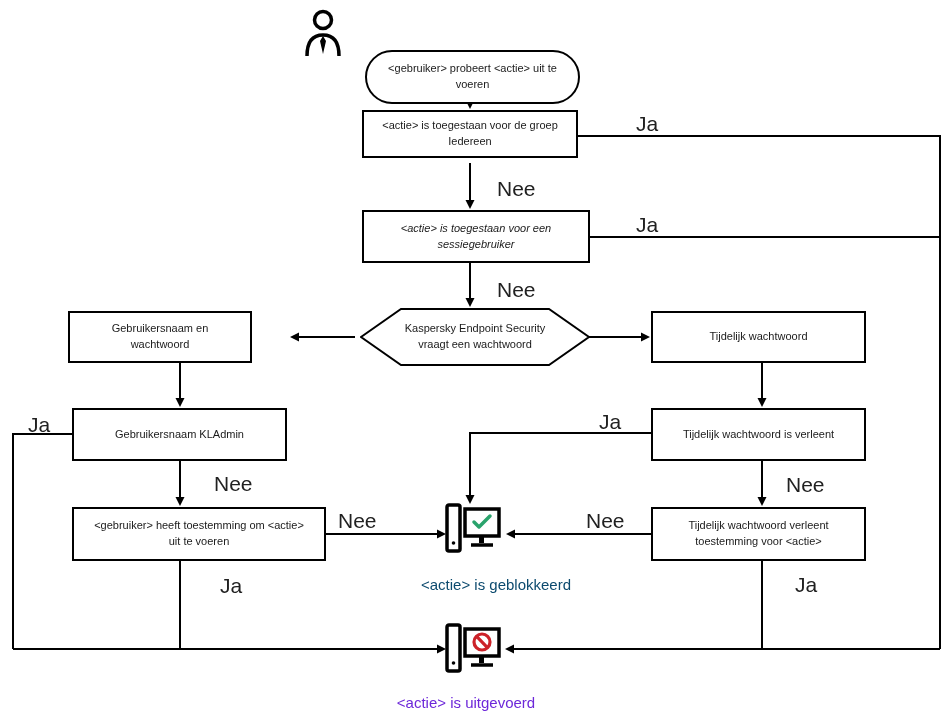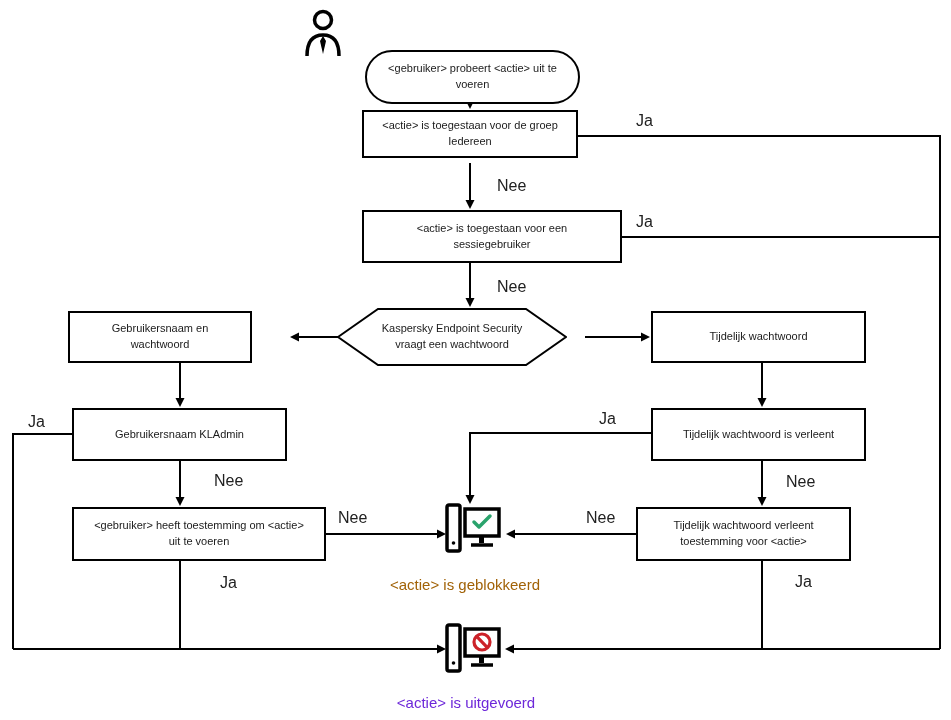--- a/index.html
+++ b/index.html
@@ -23,21 +23,21 @@
     color: #1a1a1a;
     padding: 4px 14px;
   }
   .box { background: #fff; border: 2px solid #000; }
   .stadium { background: #fff; border: 2px solid #000; border-radius: 28px; margin-top: 38px; }
   .hex { padding: 0; background: transparent; }
   .hex .hex-shape { position: absolute; left: 0; top: 0; }
   .hex .hex-label { position: relative; z-index: 1; padding: 0 40px; }
   .edge-label {
     position: absolute;
-    font-size: 16px;
+    font-size: 21px;
     color: #212121;
   }
   .result-label {
     position: absolute;
     font-size: 15px;
     text-align: center;
     width: 200px;
   }
   .icon-wrap { position: absolute; }
 </style>
@@ -103,40 +103,40 @@
       <circle cx="22" cy="12" r="8.5" fill="none" stroke="#000" stroke-width="3.5"></circle>
       <path d="M6,48 Q6,27 22,27 Q38,27 38,48" fill="none" stroke="#000" stroke-width="3.5"></path>
       <path d="M22,28 L25,33 L22,46 L19,33 Z" fill="#000"></path>
     </svg>
   </div>
 
   <div class="node stadium" style="left:365px; top:12px; width:215px; height:54px;">&lt;gebruiker&gt; probeert &lt;actie&gt; uit te voeren</div>
 
   <div class="node box" style="left:362px; top:110px; width:216px; height:48px;">&lt;actie&gt; is toegestaan voor de groep Iedereen</div>
 
-  <div class="node box" style="left:362px; top:210px; width:260px; height:53px;">&lt;actie&gt; is toegestaan voor een sessiegebruiker</div>
+  <div class="node box" style="left:362px; top:210px; width:228px; height:53px;font-style:italic;">&lt;actie&gt; is toegestaan voor een sessiegebruiker</div>
 
-  <div class="node hex" style="left:337px; top:308px; width:230px; height:58px;">
+  <div class="node hex" style="left:360px; top:308px; width:230px; height:58px;">
     <svg class="hex-shape" width="230" height="58" viewBox="0 0 230 58" xmlns="http://www.w3.org/2000/svg">
       <polygon points="1,29 41,1 189,1 229,29 189,57 41,57" fill="#fff" stroke="#000" stroke-width="2"></polygon>
     </svg>
     <span class="hex-label">Kaspersky Endpoint Security vraagt een wachtwoord</span>
   </div>
 
   <div class="node box" style="left:68px; top:311px; width:184px; height:52px;">Gebruikersnaam en wachtwoord</div>
 
   <div class="node box" style="left:72px; top:408px; width:215px; height:53px;">Gebruikersnaam KLAdmin</div>
 
   <div class="node box" style="left:72px; top:507px; width:254px; height:54px;">&lt;gebruiker&gt; heeft toestemming om &lt;actie&gt; uit te voeren</div>
 
   <div class="node box" style="left:651px; top:311px; width:215px; height:52px;">Tijdelijk wachtwoord</div>
 
   <div class="node box" style="left:651px; top:408px; width:215px; height:53px;">Tijdelijk wachtwoord is verleent</div>
 
-  <div class="node box" style="left:636px; top:507px; width:215px; height:54px;">Tijdelijk wachtwoord verleent toestemming voor &lt;actie&gt;</div>
+  <div class="node box" style="left:651px; top:507px; width:215px; height:54px;">Tijdelijk wachtwoord verleent toestemming voor &lt;actie&gt;</div>
 
   <span class="edge-label" style="left:636px; top:112px;">Ja</span>
   <span class="edge-label" style="left:636px; top:213px;">Ja</span>
   <span class="edge-label" style="left:497px; top:177px;">Nee</span>
   <span class="edge-label" style="left:497px; top:278px;">Nee</span>
   <span class="edge-label" style="left:28px;  top:413px;">Ja</span>
   <span class="edge-label" style="left:214px; top:472px;">Nee</span>
   <span class="edge-label" style="left:338px; top:509px;">Nee</span>
   <span class="edge-label" style="left:220px; top:574px;">Ja</span>
   <span class="edge-label" style="left:599px; top:410px;">Ja</span>
@@ -162,17 +162,17 @@
       <rect x="21" y="6" width="34" height="27" fill="#fff" stroke="#000" stroke-width="3.5"></rect>
       <rect x="35" y="33" width="5" height="7" fill="#000"></rect>
       <line x1="27" y1="42" x2="49" y2="42" stroke="#000" stroke-width="3.5"></line>
       <g>
         <circle cx="38" cy="19" r="8" fill="none" stroke="#cc2229" stroke-width="3.2"></circle>
         <line x1="32.6" y1="13.4" x2="43.4" y2="24.6" stroke="#cc2229" stroke-width="3.2"></line>
       </g>
     </svg>
   </div>
 
-  <div class="result-label" style="left: 365px; top: 576px; color: #a16207;">&lt;actie&gt; is geblokkeerd</div>
+  <div class="result-label" style="left: 396px; top: 576px; color: #0c4a6e;">&lt;actie&gt; is geblokkeerd</div>
 
   <div class="result-label" style="left: 366px; top: 694px; color: #6d28d9;">&lt;actie&gt; is uitgevoerd</div>
 
 </div>
 
 </body></html>

